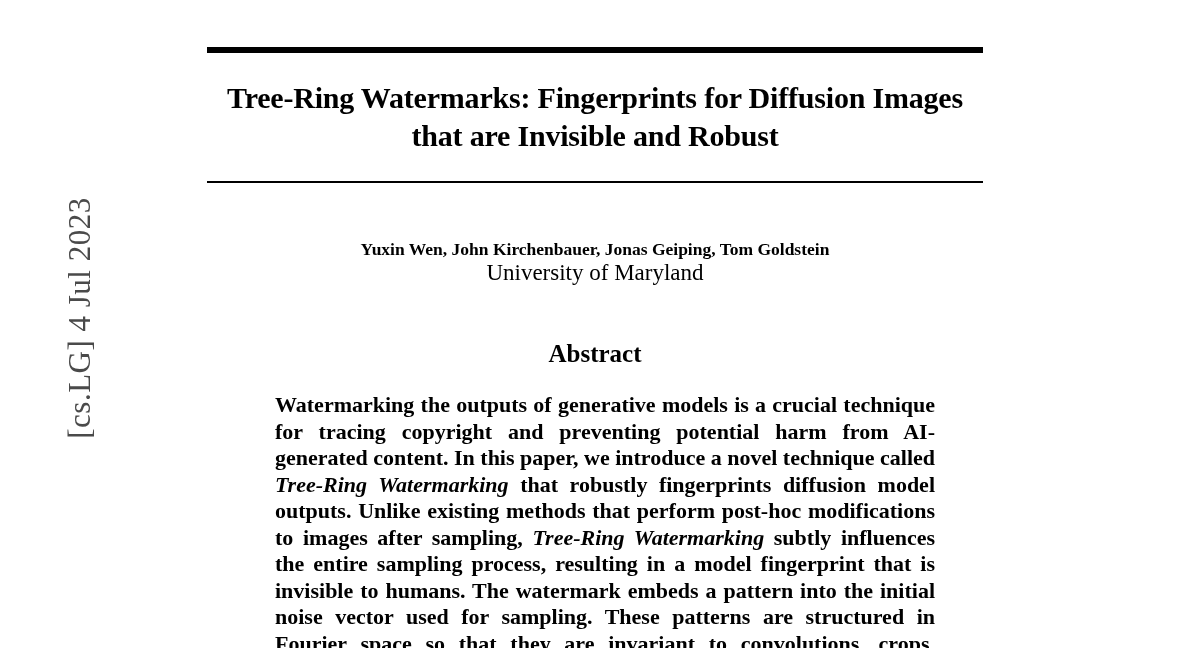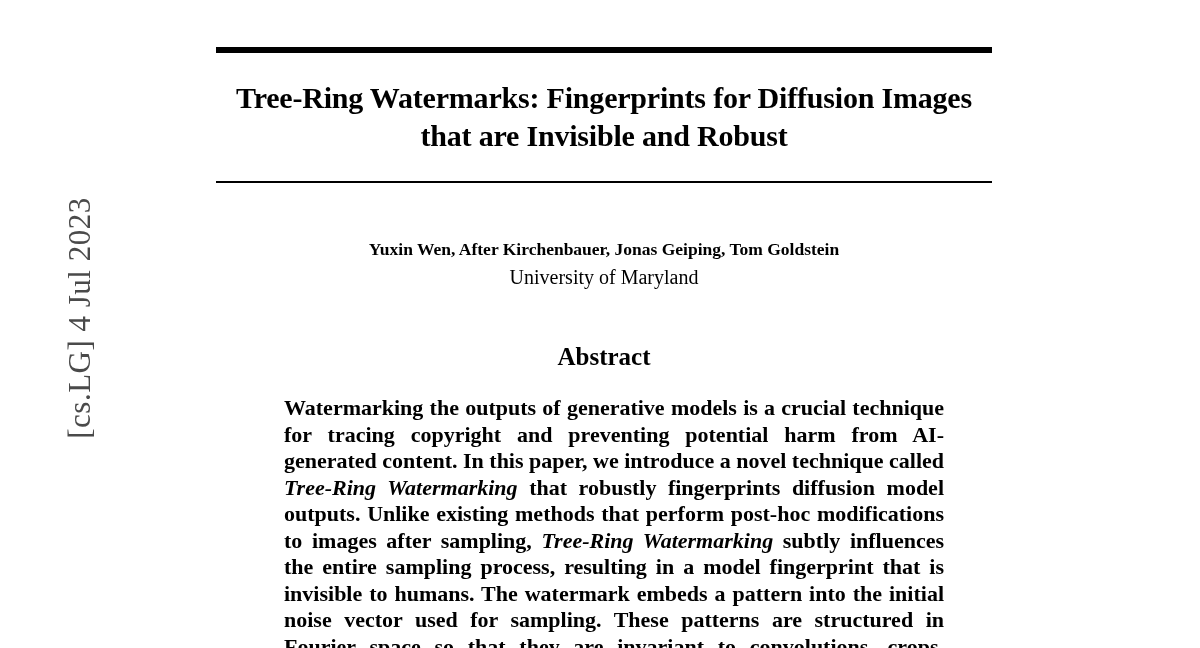--- a/index.html
+++ b/index.html
@@ -36,21 +36,21 @@
     font-family: "Liberation Serif", serif;
     font-size: 31px;
     letter-spacing: 0.5px;
     color: #4a4a4a;
     white-space: nowrap;
   }
 
   
   .paper {
     position: absolute;
-    left: 216px;
+    left: 207px;
     top: 0;
     width: 776px;
     height: 648px;
   }
 
   .rule-top {
     margin-top: 47px;
     height: 6px;
     background: #000000;
     width: 100%;
@@ -74,23 +74,22 @@
   }
 
   .authors {
     margin-top: 56px;
     text-align: center;
     font-size: 17.5px;
     font-weight: bold;
   }
 
   .affiliation {
-    margin-top: 6px;
     text-align: center;
-    font-size: 20px;
+    font-size: 23px;
     font-weight: normal;
   }
 
   .abstract-heading {
     margin-top: 54px;
     text-align: center;
     font-size: 25px;
     font-weight: bold;
   }
 
@@ -117,20 +116,20 @@
 </div>
 
 <div class="paper">
 
   <div class="rule-top"></div>
 
   <div class="title">Tree-Ring Watermarks: Fingerprints for Diffusion Images that are Invisible and Robust</div>
 
   <div class="rule-bottom"></div>
 
-  <div class="authors">Yuxin Wen, After Kirchenbauer, Jonas Geiping, Tom Goldstein</div>
+  <div class="authors">Yuxin Wen, John Kirchenbauer, Jonas Geiping, Tom Goldstein</div>
   <div class="affiliation">University of Maryland</div>
 
   <div class="abstract-heading">Abstract</div>
 
   <div class="abstract-body"><span>Watermarking the outputs of generative models is a crucial technique for tracing copyright and preventing potential harm from AI-generated content. In this paper, we introduce a novel technique called </span><span class="it">Tree-Ring Watermarking</span><span> that robustly fingerprints diffusion model outputs. Unlike existing methods that perform post-hoc modifications to images after sampling, </span><span class="it">Tree-Ring Watermarking</span><span> subtly influences the entire sampling process, resulting in a model fingerprint that is invisible to humans. The watermark embeds a pattern into the initial noise vector used for sampling. These patterns are structured in Fourier space so that they are invariant to convolutions, crops, dilations, flips, and rotations. After image generation, the watermark signal is detected by inverting the diffusion process to retrieve the noise vector, which is then checked for the embedded signal. We demonstrate that this technique can be easily applied to arbitrary diffusion models, includ-</span></div>
 
 </div>
 
 </body></html>

